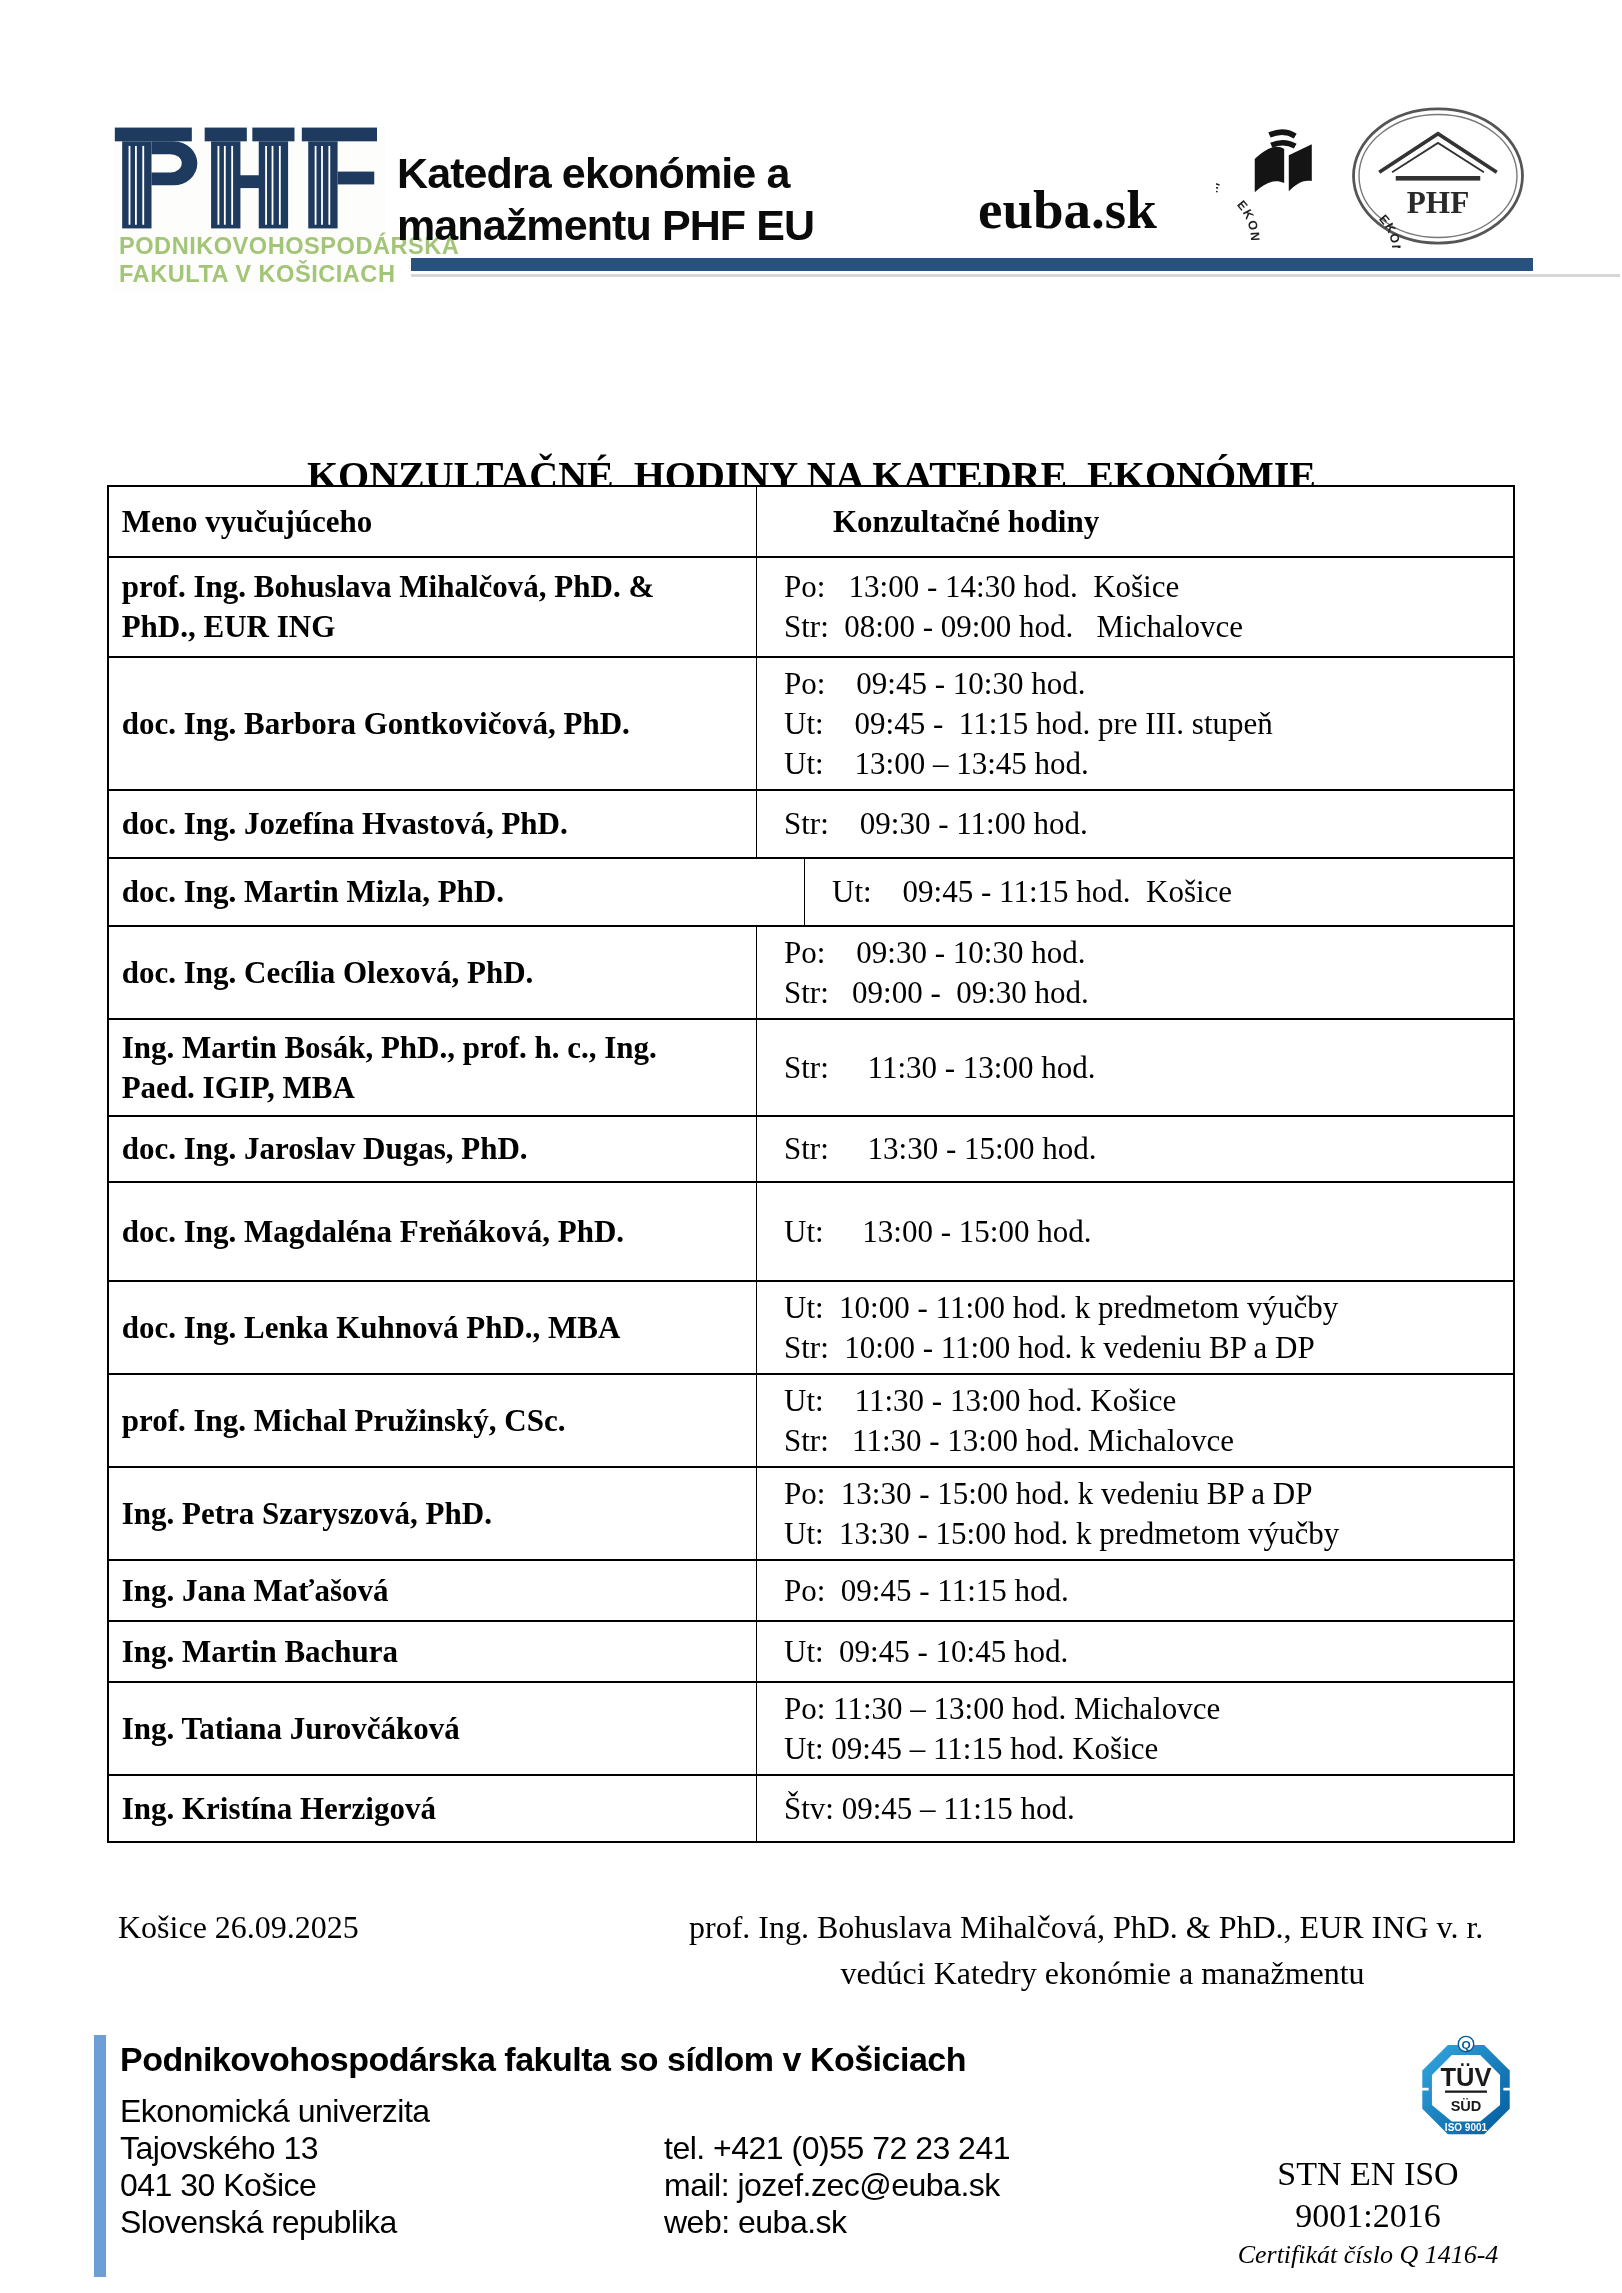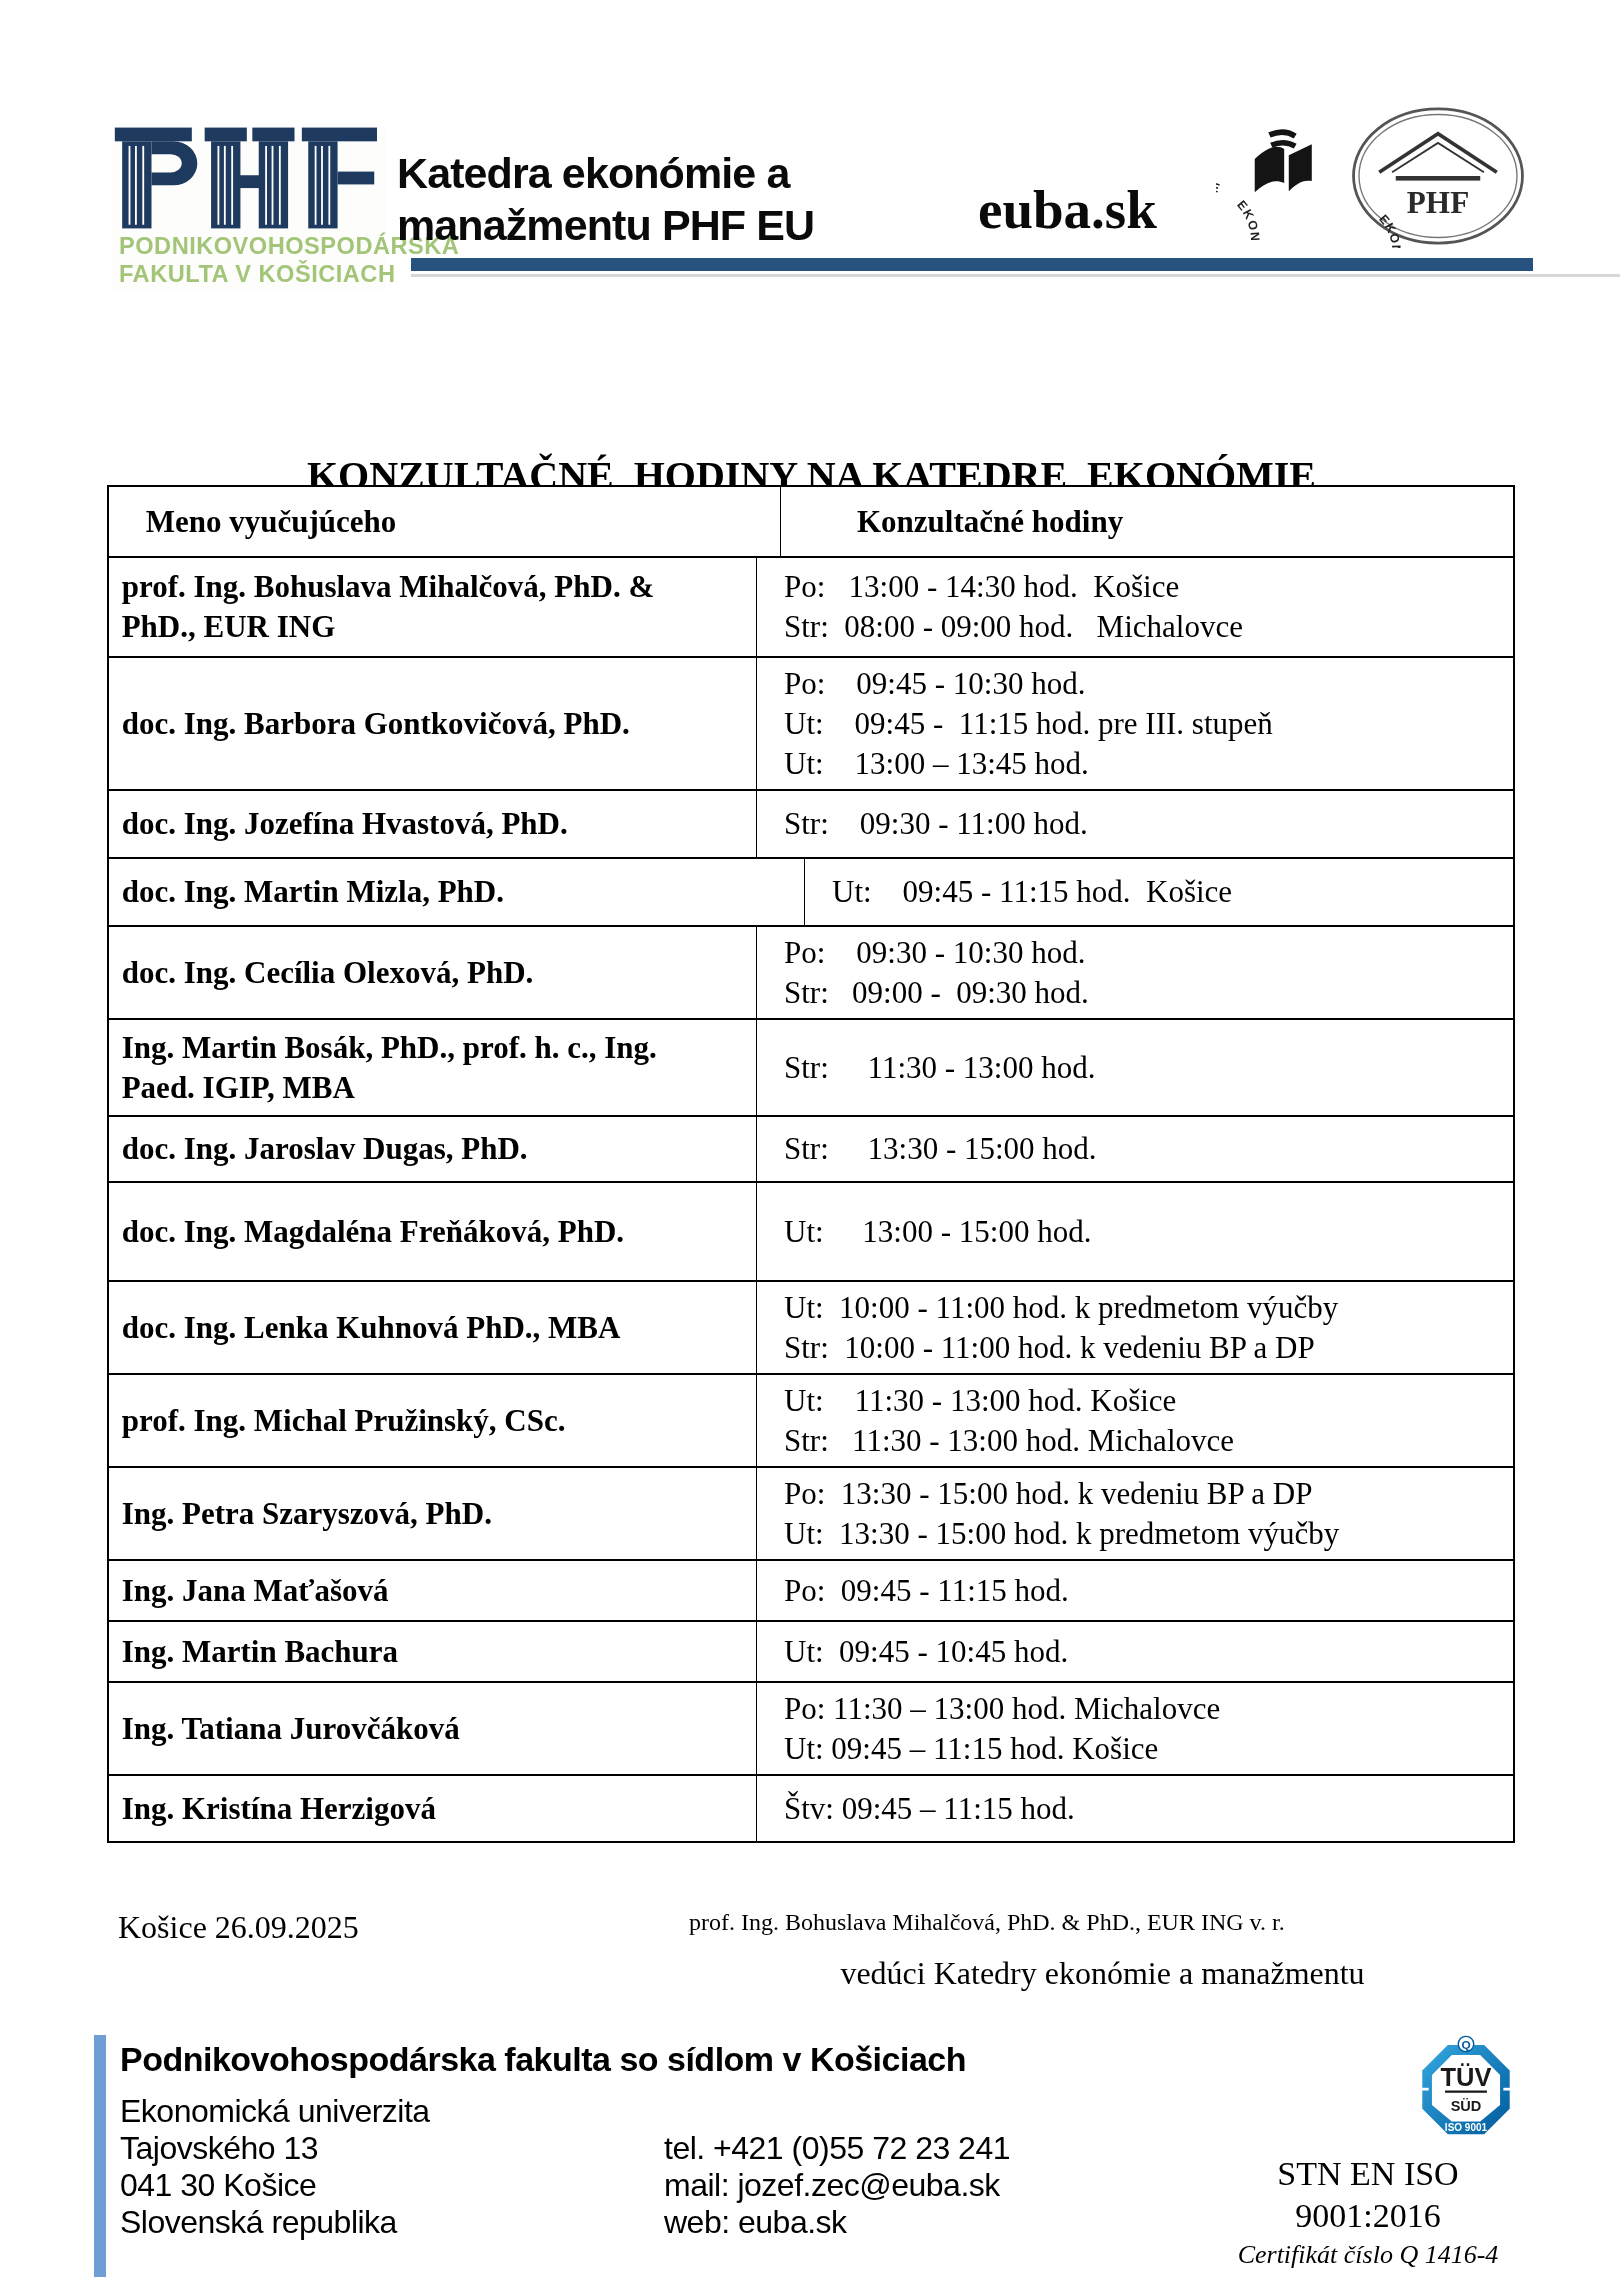--- a/index.html
+++ b/index.html
@@ -26,21 +26,21 @@
   .gray-rule{position:absolute; left:411px; top:274px; width:1209px; height:2.7px; background:#d7d7d7;}
   
   .doc-title{position:absolute; left:0; top:348px; width:1623px; text-align:center;
     font-weight:bold; font-size:40px; line-height:51px; white-space:pre-wrap;}
   
   .ctable{
     position:absolute; left:107px; top:485px; width:1408px;
     border:2.7px solid #000; box-sizing:border-box; background:#fff;
   }
   .trow{display:flex; border-top:2.7px solid #000;}
-  .trow:first-child{border-top:none;padding-left:24px;}
+  .trow:first-child{border-top:none;}
   .cell{display:flex; align-items:center; box-sizing:border-box;
     font-size:31px; line-height:40px; white-space:pre-wrap;}
   .name-cell{width:647px; flex:0 0 647px; padding:5.5px 9px 5.5px 12.7px; font-weight:bold;}
   .hours-cell{flex:1; border-left:1.8px solid #000; padding:5.5px 9px 5.5px 27px;}
   .head-name{font-weight:bold;}
   .head-hours{font-weight:bold; padding-left:76px;}
   .trow:nth-child(1){min-height:69px;}
   .trow:nth-child(2){min-height:98px;}
   .trow:nth-child(3){min-height:120px;}
   .trow:nth-child(4){min-height:66px;}
@@ -51,21 +51,21 @@
   .trow:nth-child(9){min-height:97px;}
   .trow:nth-child(10){min-height:90px;}
   .trow:nth-child(11){min-height:90px;}
   .trow:nth-child(12){min-height:90px;}
   .trow:nth-child(13){min-height:59px;}
   .trow:nth-child(14){min-height:59px;}
   .trow:nth-child(15){min-height:88px;}
   .trow:nth-child(16){min-height:65px;}
   
   .sig-place{position:absolute; left:118px; top:1909px; font-size:32px;}
-  .sig-name{position:absolute; left:689px; top:1909px; width:827px; font-size:24px;}
+  .sig-name{position:absolute; left:689px; top:1909px; width:827px; font-size:32px;}
   .sig-role{position:absolute; left:689px; top:1955px; width:827px; font-size:32px; text-align:center;}
   
   .foot-bar{position:absolute; left:94px; top:2035px; width:11.8px; height:242px; background:#6D9ED6;}
   .foot-heading{position:absolute; left:120px; top:2040px;
     font-family:"Liberation Sans", sans-serif; font-weight:bold; font-size:34px; letter-spacing:-0.5px;}
   .foot-address{position:absolute; left:120px; top:2093px;
     font-family:"Liberation Sans", sans-serif; font-size:32px; line-height:37px;
     white-space:pre-line; letter-spacing:-0.5px;}
   .foot-contact{position:absolute; left:664px; top:2130px;
     font-family:"Liberation Sans", sans-serif; font-size:32px; line-height:37px;

